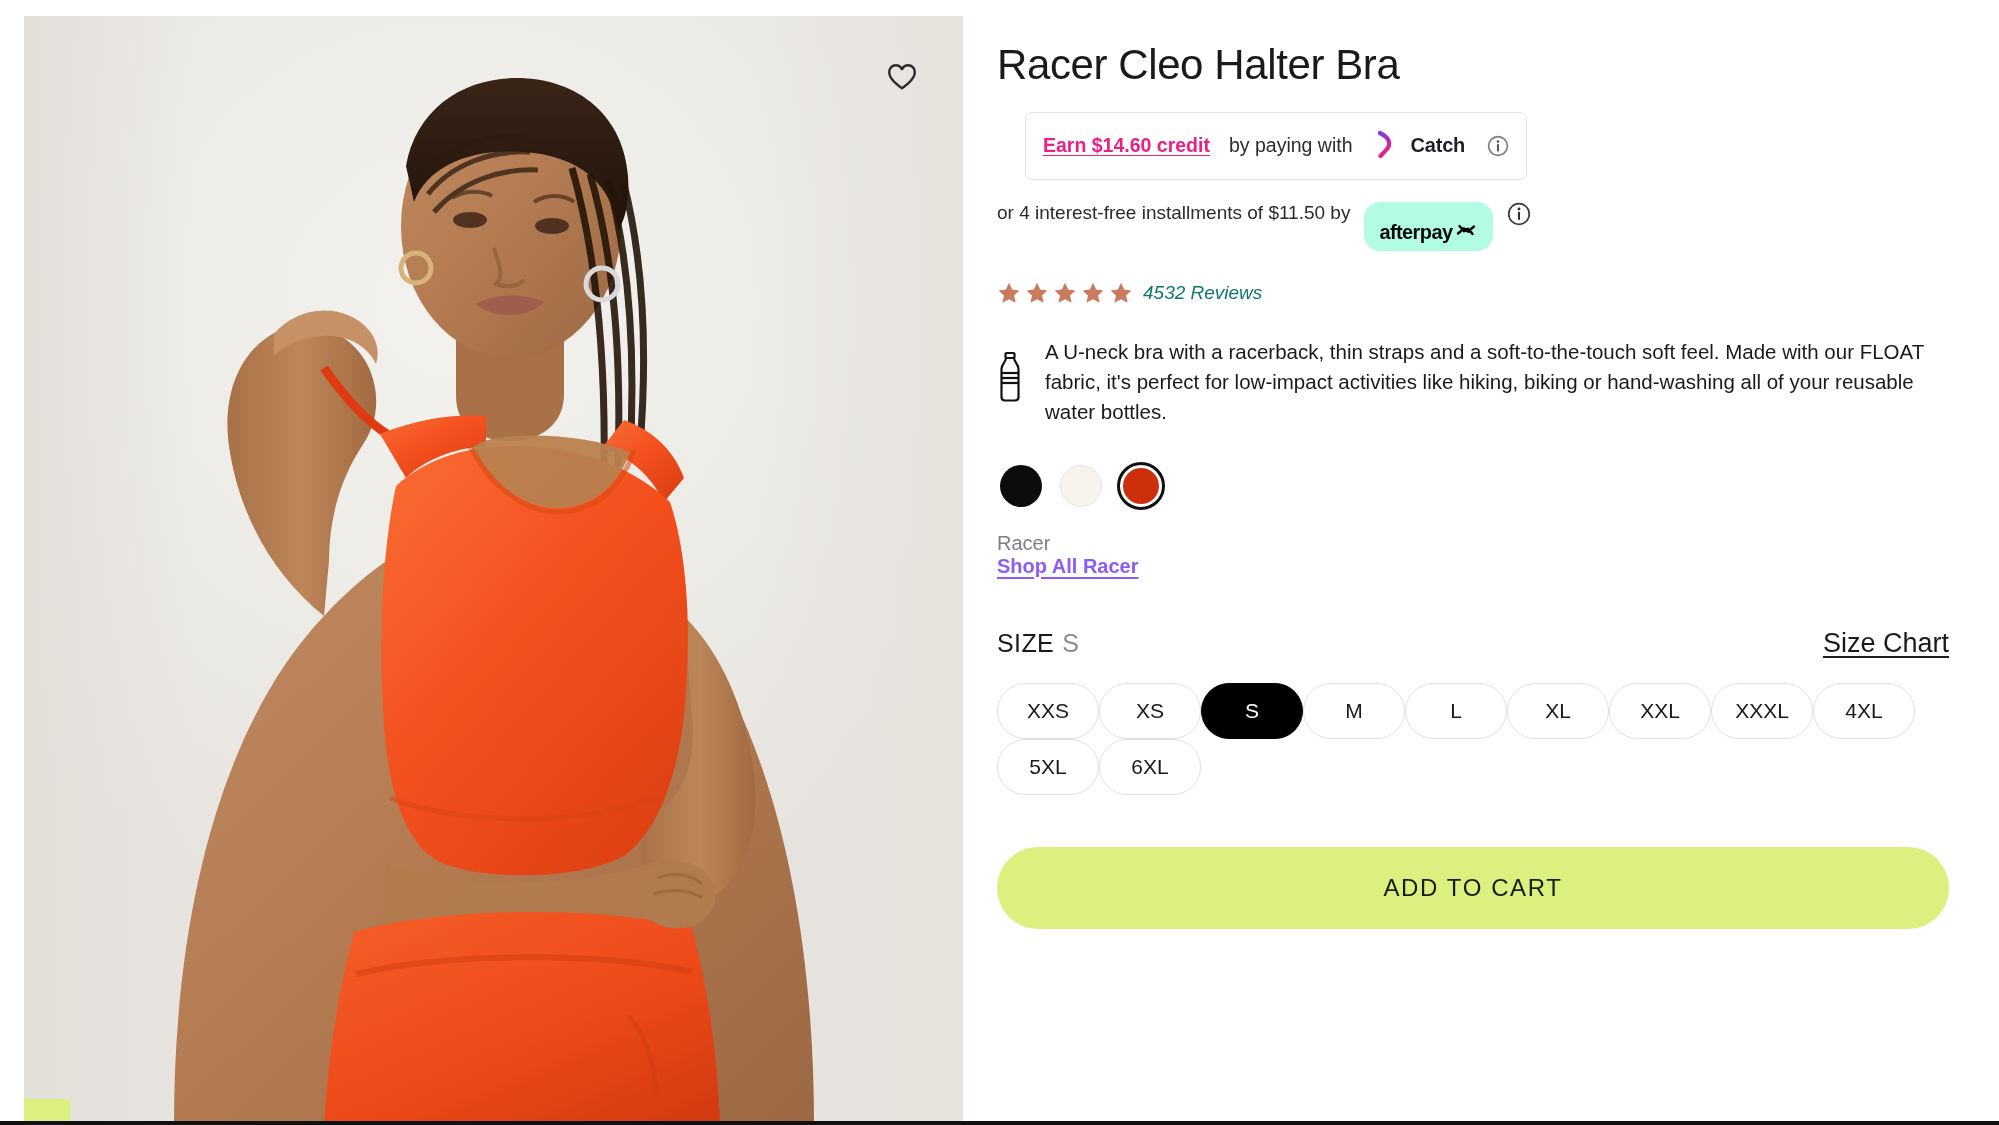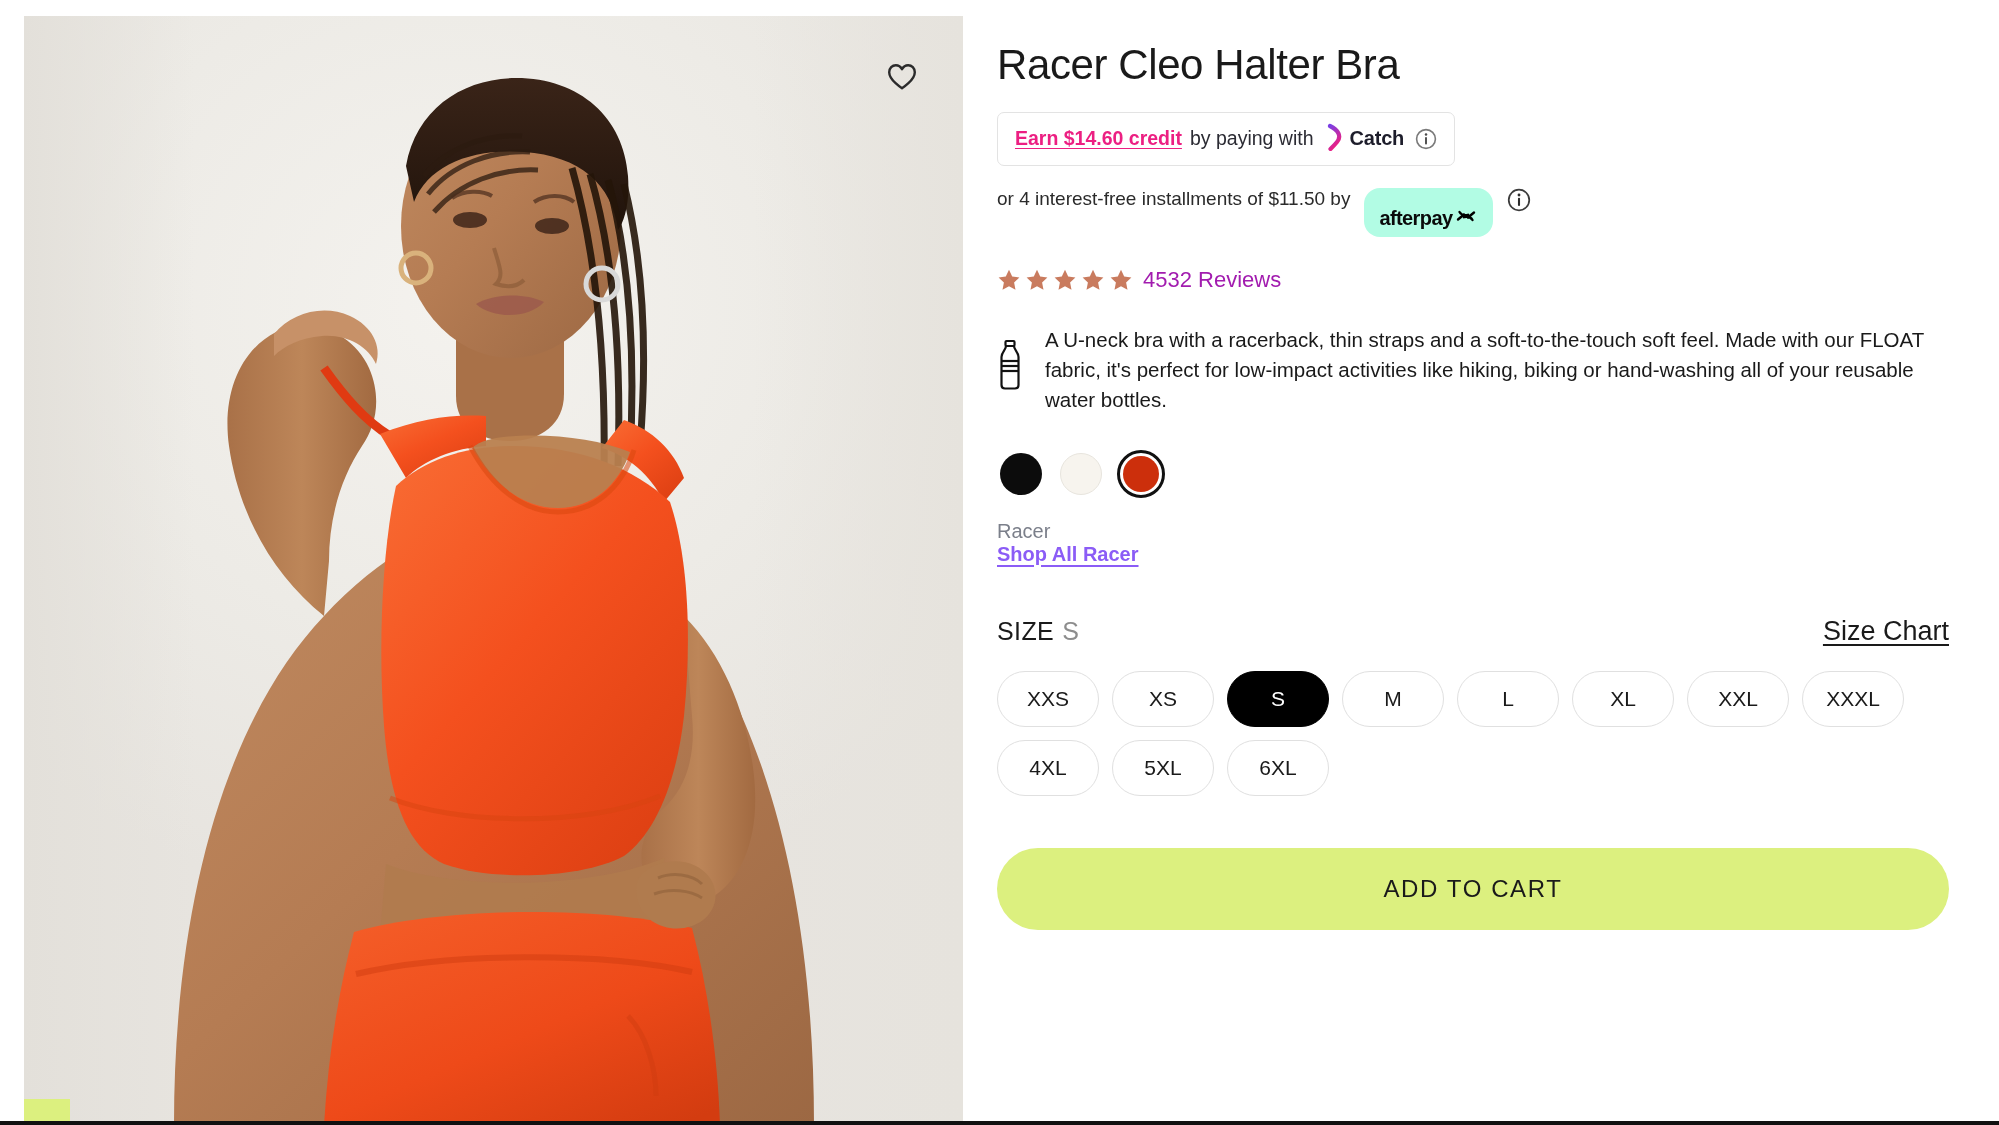--- a/index.html
+++ b/index.html
@@ -97,27 +97,28 @@
     font-size: 31px;
     color: #8d8d8d;
     margin-top: 22px;
     letter-spacing: 0.2px;
   }
 
   
   .catch-banner {
     display: inline-flex;
     align-items: center;
-    gap: 1px;
+    gap: 12px;
     border: 1px solid #e3e3e3;
     border-radius: 7px;
-    padding: 10px 17px;
+    padding: 17px 17px;
     margin-top: 22px;
     background: #fff;
     cursor: pointer;
+    margin-left: 28px;
   }
   .catch-earn {
     color: #ec1f82;
     font-weight: 700;
     font-size: 19.5px;
     text-decoration: underline;
     text-underline-offset: 3px;
   }
   .catch-mid {
     color: #2b2b33;
@@ -170,22 +171,23 @@
   
   .rating-row {
     display: flex;
     align-items: center;
     margin-top: 30px;
     cursor: pointer;
   }
   .stars { display: flex; gap: 4px; }
   .reviews-count {
     margin-left: 10px;
-    font-size: 22px;
-    color: #a21caf;
+    font-size: 19px;
+    color: #0f766e;
+    font-style: italic;
   }
 
   
   .desc-row {
     display: flex;
     gap: 22px;
     margin-top: 32px;
     align-items: flex-start;
   }
   .bottle-icon { flex: 0 0 auto; margin-top: 14px; }
@@ -254,21 +256,20 @@
     color: #1a1a1a;
     text-decoration: underline;
     text-underline-offset: 4px;
     cursor: pointer;
   }
 
   .size-grid {
     margin-top: 24px;
     display: flex;
     flex-wrap: wrap;
-    gap: 13px;
   }
   .size-btn {
     width: 102px;
     height: 56px;
     border-radius: 30px;
     border: 1px solid #e0e0e0;
     background: #fff;
     color: #1a1a1a;
     font-size: 21px;
     font-family: "Liberation Sans", sans-serif;

